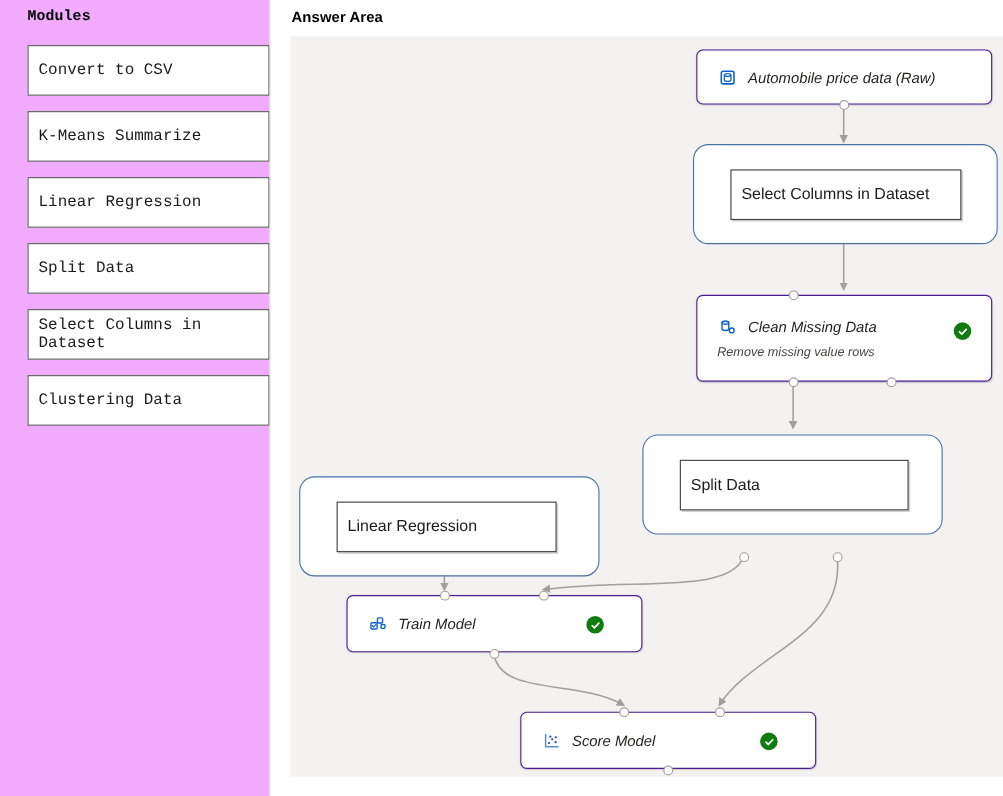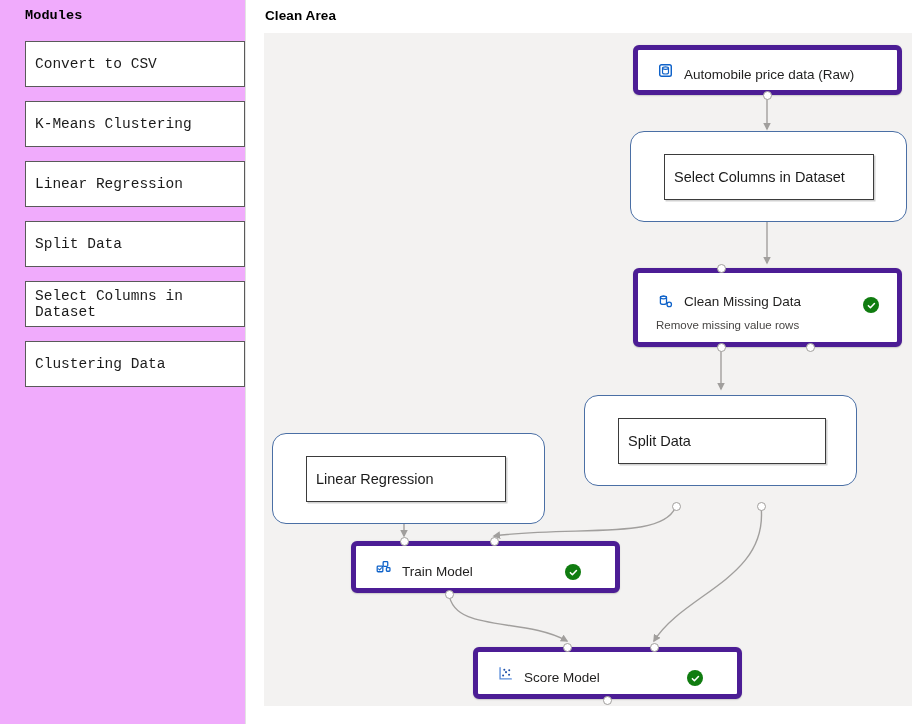--- a/index.html
+++ b/index.html
@@ -60,24 +60,25 @@
   #edge-layer {
     position: absolute; left: 0; top: 0;
     width: 648px; height: 673px;
     pointer-events: none;
   }
 
   
   .node {
     position: absolute;
     background: #ffffff;
-    border: 5px solid #4c1d95;
+    border: 1px solid #4c1d95;
     border-radius: 6px;
     box-shadow: 0 0.6px 1.8px rgba(0,0,0,0.10), 0 0.3px 0.9px rgba(0,0,0,0.07);
     cursor: pointer;
+    font-style: italic;
   }
   .node-row {
     position: absolute; left: 0; top: 0;
     width: 100%; height: 100%;
     display: flex; align-items: center;
   }
   .node.with-sub .node-row { align-items: flex-start; padding-top: 22px; }
   .node-icon {
     position: absolute; left: 18px;
     width: 18px; height: 18px;
@@ -135,39 +136,39 @@
 
 <div id="root">
 
   <div id="modules-panel">
     <div id="modules-title">Modules</div>
     <div id="module-list">
       <div class="module-item">
         <span>Convert to CSV</span>
       </div>
       <div class="module-item">
-        <span>K-Means Clustering</span>
+        <span>K-Means Summarize</span>
       </div>
       <div class="module-item">
         <span>Linear Regression</span>
       </div>
       <div class="module-item">
         <span>Split Data</span>
       </div>
       <div class="module-item">
         <span>Select Columns in Dataset</span>
       </div>
       <div class="module-item">
         <span>Clustering Data</span>
       </div>
     </div>
   </div>
   <div id="panel-divider"></div>
 
-  <div id="answer-area-title">Clean Area</div>
+  <div id="answer-area-title">Answer Area</div>
 
   <div id="canvas">
 
     <svg id="edge-layer" viewBox="0 0 648 673" width="648" height="673">
       <defs>
         <marker id="arrow" viewBox="0 0 10 10" refX="8" refY="5" markerWidth="5.5" markerHeight="5.5" orient="auto-start-reverse">
           <path d="M 0 0 L 10 5 L 0 10 z" fill="#a19f9d"></path>
         </marker>
       </defs>
       <g fill="none" stroke="#a19f9d" stroke-width="1.4">
@@ -237,21 +238,21 @@
     </div>
     <div class="port" style="left:408px; top:469px;"></div>
     <div class="port" style="left:493px; top:469px;"></div>
 
     <div class="dropzone" style="left:8px; top:400px; width:273px; height:91px;">
       <div class="dropzone-inner" style="left:33px; top:22px; width:200px; height:46px;">
         <span>Linear Regression</span>
       </div>
     </div>
 
-    <div class="node" style="left:51px; top:508px; width:269px; height:52px;margin-left:36px;">
+    <div class="node" style="left:51px; top:508px; width:269px; height:52px;">
       <div class="node-row">
         <span class="node-icon">
           <svg width="17" height="17" viewBox="0 0 20 20" fill="none">
             <rect x="2.6" y="8.4" width="6.6" height="6.6" rx="1" stroke="#0f62c9" stroke-width="1.5"></rect>
             <path d="M4.2 11.6 L5.5 12.9 L7.8 10.3" stroke="#0f62c9" stroke-width="1.3" stroke-linecap="round" stroke-linejoin="round"></path>
             <rect x="9.6" y="3.2" width="5.4" height="5.4" rx="1" stroke="#0f62c9" stroke-width="1.5"></rect>
             <rect x="13.4" y="10.2" width="4.2" height="4.2" rx="1" stroke="#0f62c9" stroke-width="1.5"></rect>
           </svg>
         </span>
         <span class="node-label" style="top:18px;">Train Model</span>

